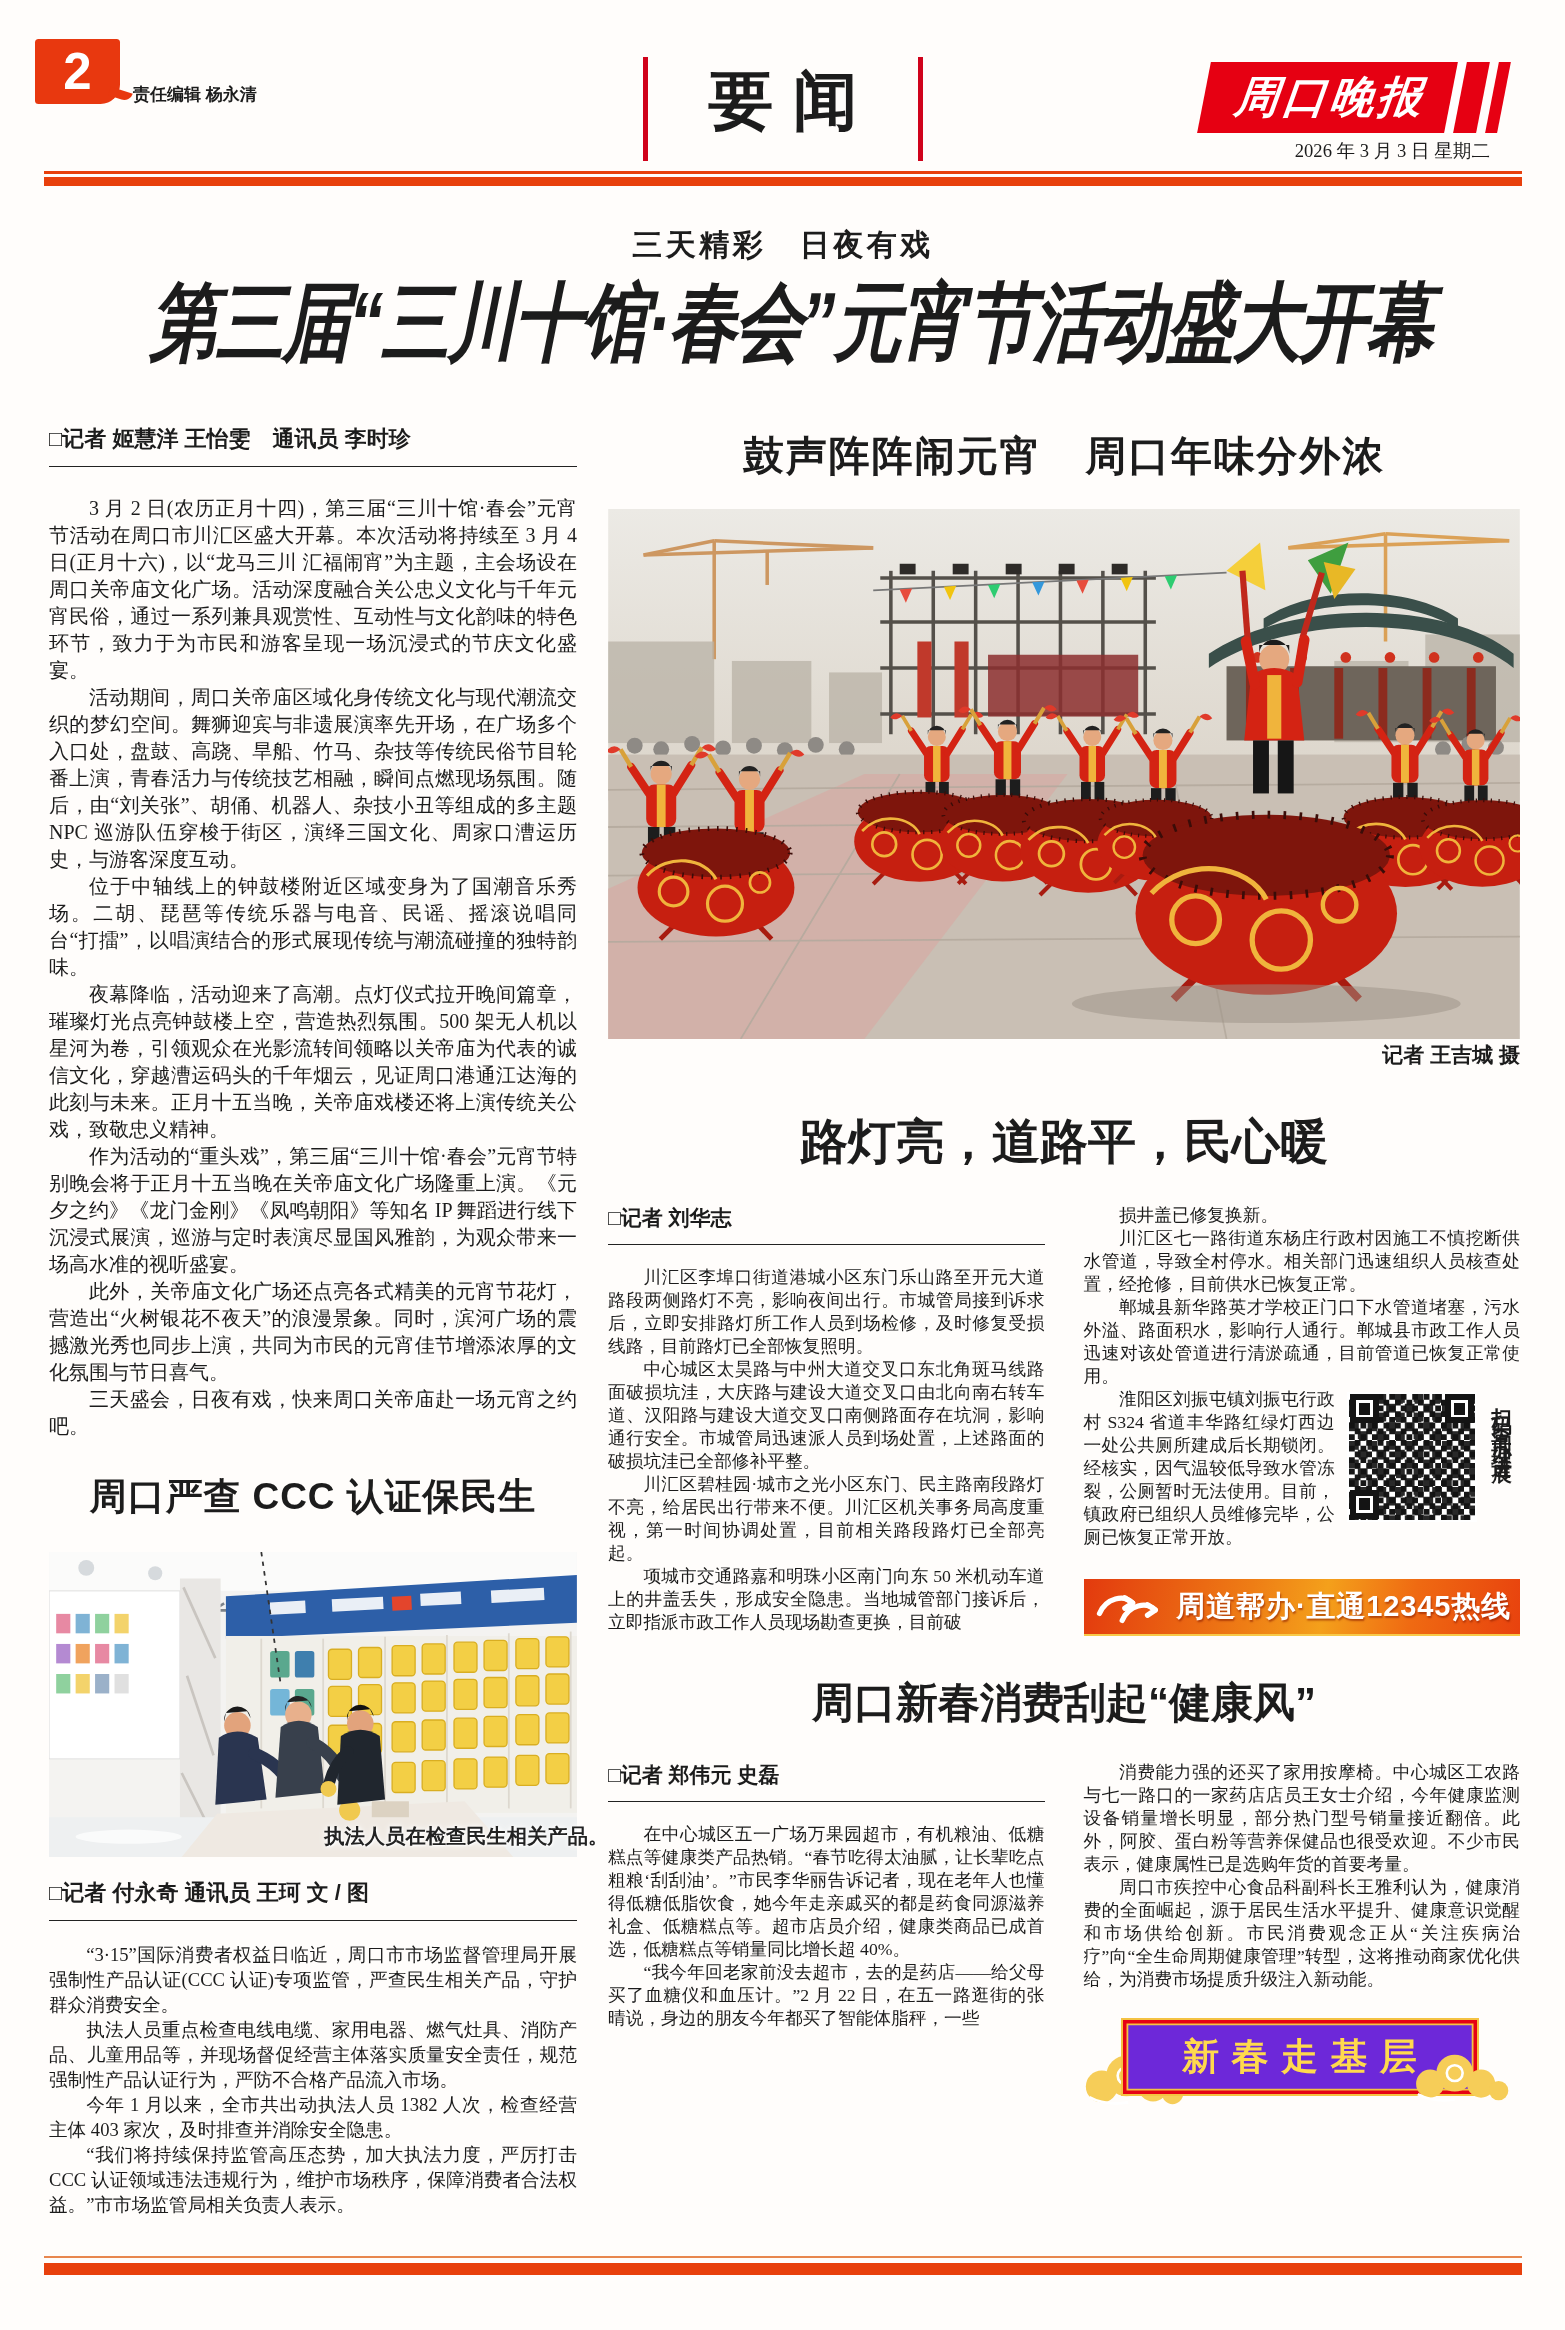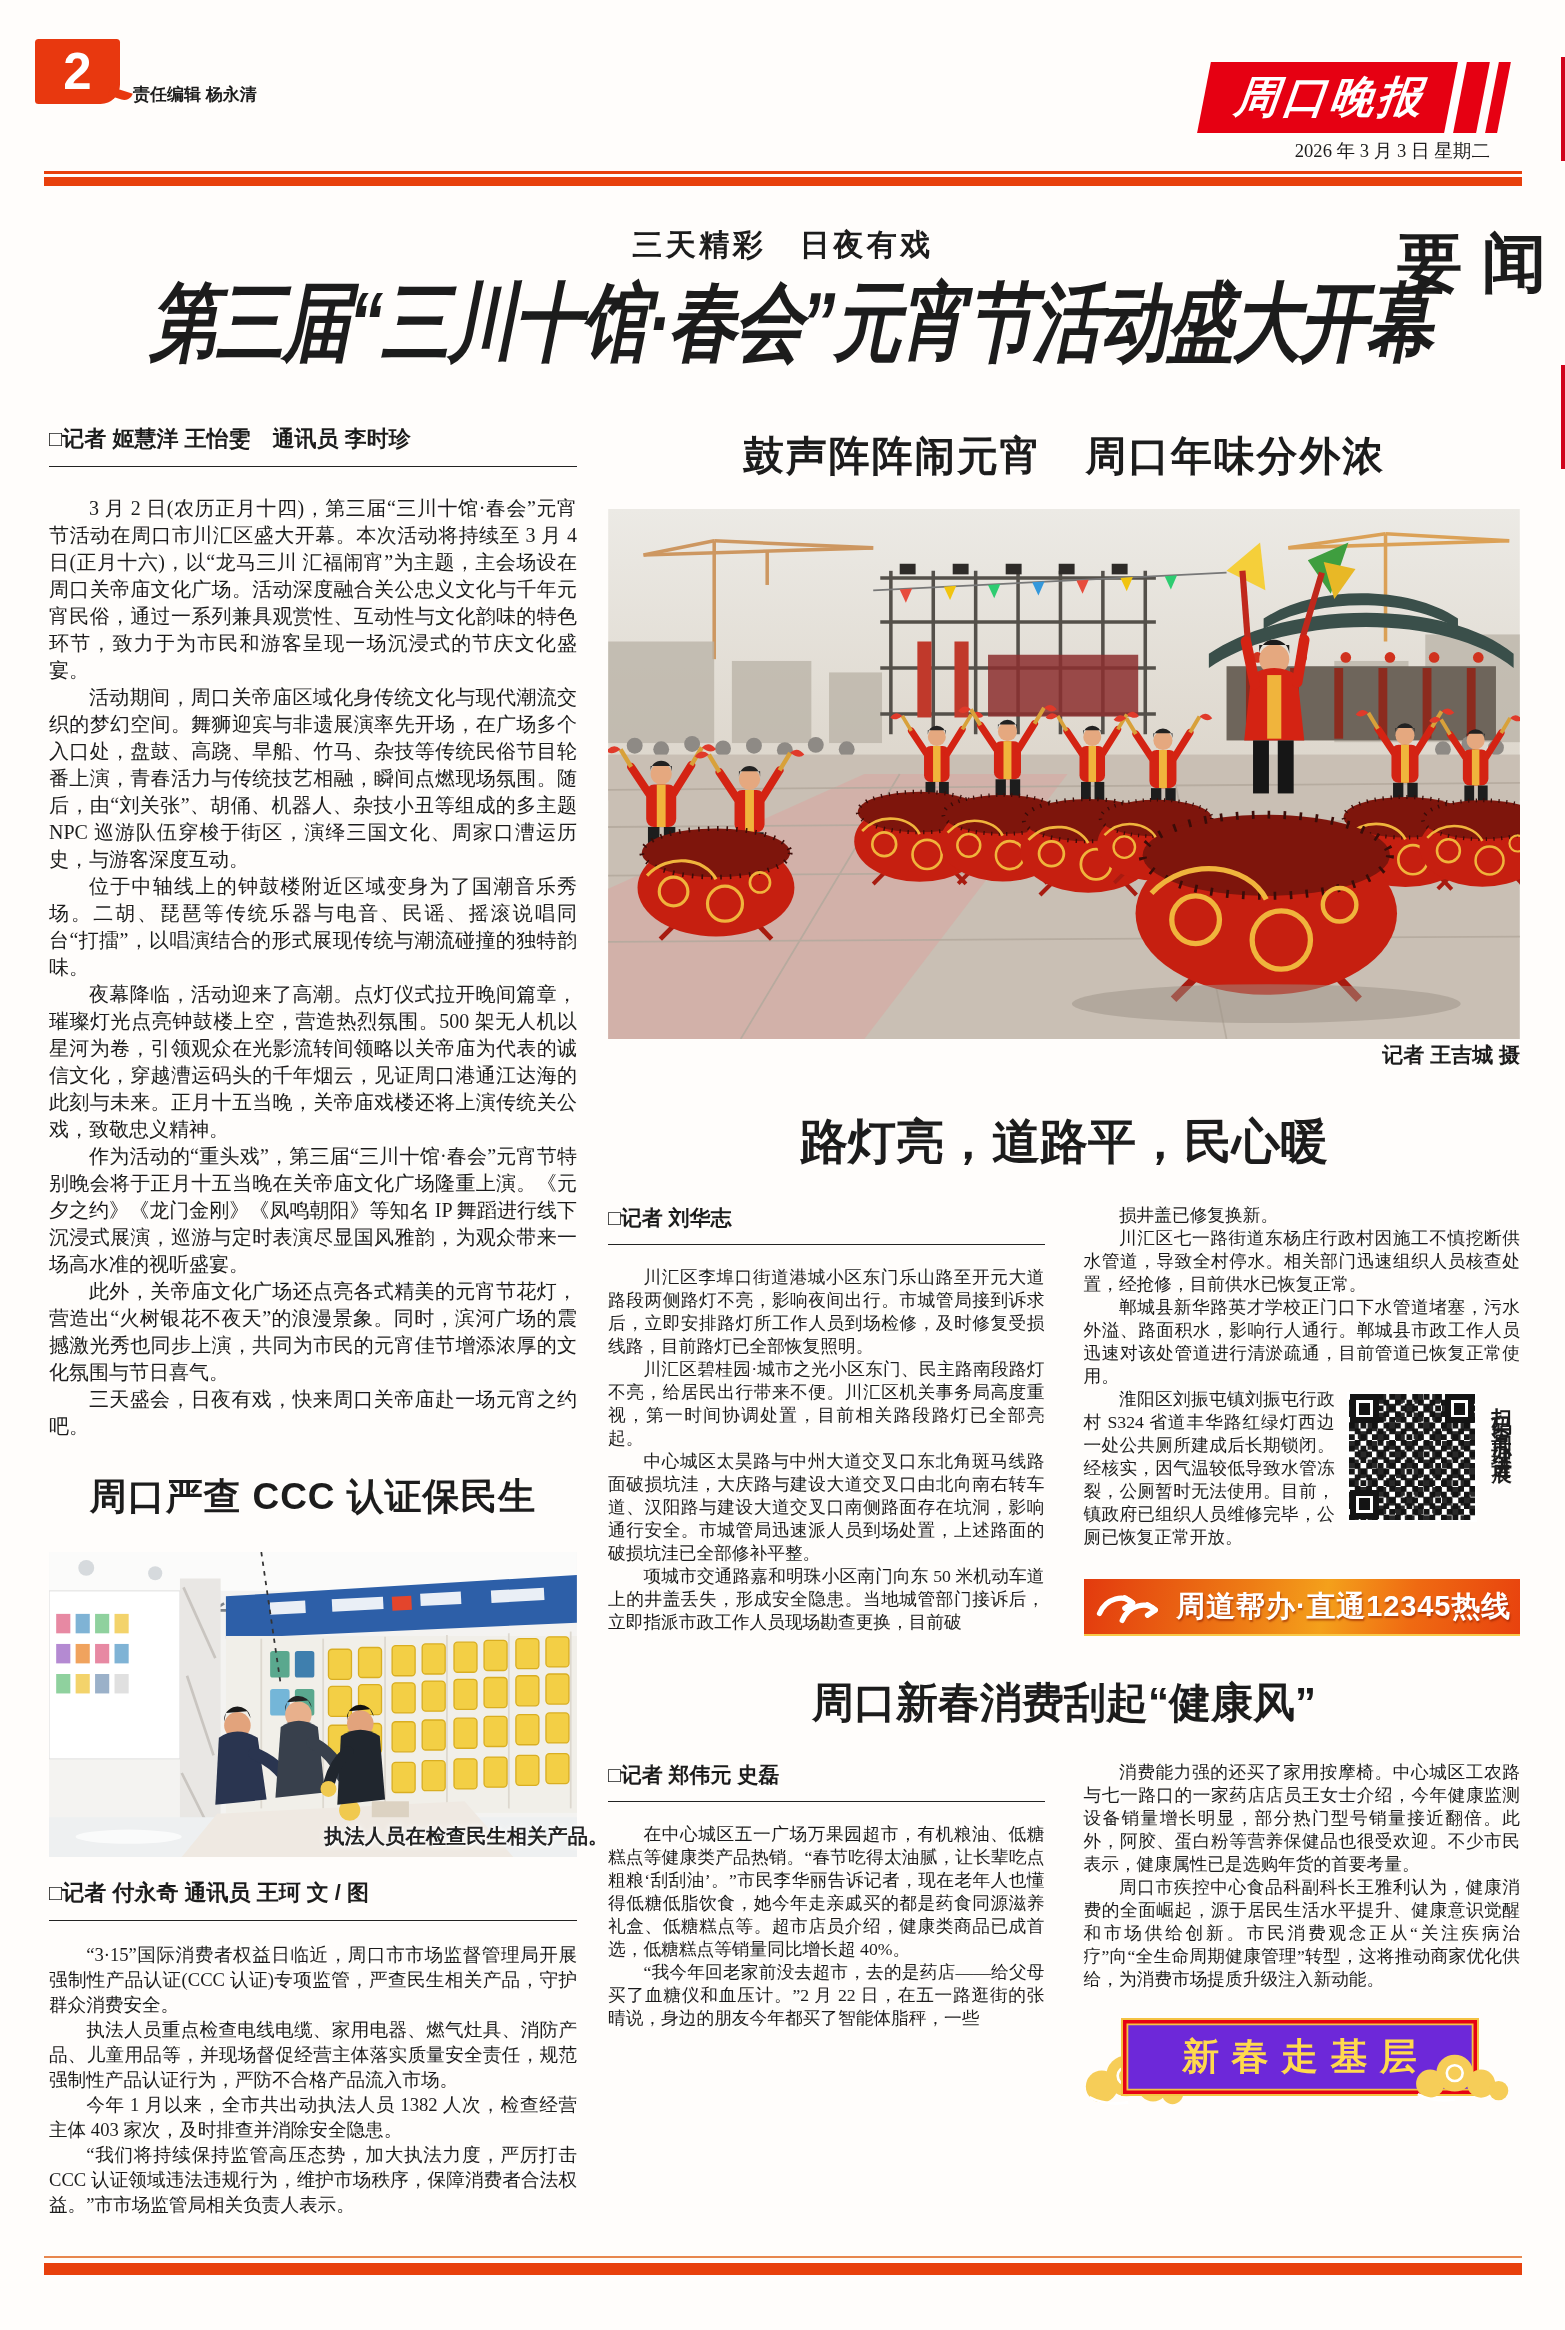--- a/index.html
+++ b/index.html
@@ -7,21 +7,21 @@
         font-family:"Liberation Serif","DejaVu Serif",serif;color:#1c1c1c;}
   .hei{font-family:"Liberation Sans","DejaVu Sans",sans-serif;}
 
   
   .pagenum{position:absolute;left:35px;top:39px;width:85px;height:65px;background:#e8380f;
            border-radius:3.5px 3.5px 19.4px 3.5px;color:#fff;font-size:51px;font-weight:bold;
            display:flex;align-items:center;justify-content:center;}
   .pagenum::after{content:"";position:absolute;right:-12.4px;bottom:5.3px;width:23px;height:8.8px;
            background:#e8380f;border-radius:0 0 17.7px 3.5px;transform:rotate(18deg);}
   .editor{position:absolute;left:133px;top:83px;font-size:17px;font-weight:bold;}
-  .sectionwrap{position:absolute;left:0;right:0;top:57px;display:flex;align-items:flex-end;justify-content:center;gap:58px;flex-direction:column;}
+  .sectionwrap{position:absolute;left:0;right:0;top:57px;display:flex;align-items:flex-start;justify-content:center;gap:41px;}
   .vbar{width:5.3px;height:104px;background:#d0021b;}
   .section{font-size:65px;font-weight:bold;letter-spacing:19.4px;margin:0;padding-left:19.4px;}
   .masthead{position:absolute;left:1204px;top:62px;width:279px;height:71px;background:#e60012;
             transform:skewX(-11deg);display:flex;align-items:center;justify-content:center;}
   .masthead::before{content:"";position:absolute;right:23px;top:0;width:8.8px;height:71px;background:#fff;}
   .masthead::after{content:"";position:absolute;right:-21px;top:0;width:12.4px;height:71px;background:#e60012;}
   .masthead span{color:#fff;font-style:italic;font-weight:bold;font-size:44px;letter-spacing:3.5px;
             font-family:"DejaVu Serif",serif;transform:skewX(5deg);padding-right:26.5px;}
   .date{position:absolute;right:76px;top:138px;font-size:18.6px;}
   .rule-thin-top{position:absolute;left:44px;right:44px;top:171px;height:2.7px;background:#e8400c;}
@@ -445,22 +445,22 @@
     </div>
 
     <div class="photocredit">记者 王吉城 摄</div>
 
     <h2 class="road-head hei">路灯亮，道路平，民心暖</h2>
 
     <div class="twocol body20">
       <div class="c">
         <div class="byline-s">□记者 刘华志</div>
         <p>川汇区李埠口街道港城小区东门乐山路至开元大道路段两侧路灯不亮，影响夜间出行。市城管局接到诉求后，立即安排路灯所工作人员到场检修，及时修复受损线路，目前路灯已全部恢复照明。</p>
+        <p>中心城区太昊路与中州大道交叉口东北角斑马线路面破损坑洼，大庆路与建设大道交叉口由北向南右转车道、汉阳路与建设大道交叉口南侧路面存在坑洞，影响通行安全。市城管局迅速派人员到场处置，上述路面的破损坑洼已全部修补平整。</p>
         <p>川汇区碧桂园·城市之光小区东门、民主路南段路灯不亮，给居民出行带来不便。川汇区机关事务局高度重视，第一时间协调处置，目前相关路段路灯已全部亮起。</p>
-        <p>中心城区太昊路与中州大道交叉口东北角斑马线路面破损坑洼，大庆路与建设大道交叉口由北向南右转车道、汉阳路与建设大道交叉口南侧路面存在坑洞，影响通行安全。市城管局迅速派人员到场处置，上述路面的破损坑洼已全部修补平整。</p>
         <p>项城市交通路嘉和明珠小区南门向东 50 米机动车道上的井盖丢失，形成安全隐患。当地城管部门接诉后，立即指派市政工作人员现场勘查更换，目前破</p>
       </div>
       <div class="c">
         <p>损井盖已修复换新。</p>
         <p>川汇区七一路街道东杨庄行政村因施工不慎挖断供水管道，导致全村停水。相关部门迅速组织人员核查处置，经抢修，目前供水已恢复正常。</p>
         <p>郸城县新华路英才学校正门口下水管道堵塞，污水外溢、路面积水，影响行人通行。郸城县市政工作人员迅速对该处管道进行清淤疏通，目前管道已恢复正常使用。</p>
         <div class="qr-float">
           <div class="qr">
             <i class="tl"></i>
             <i class="tr"></i>

